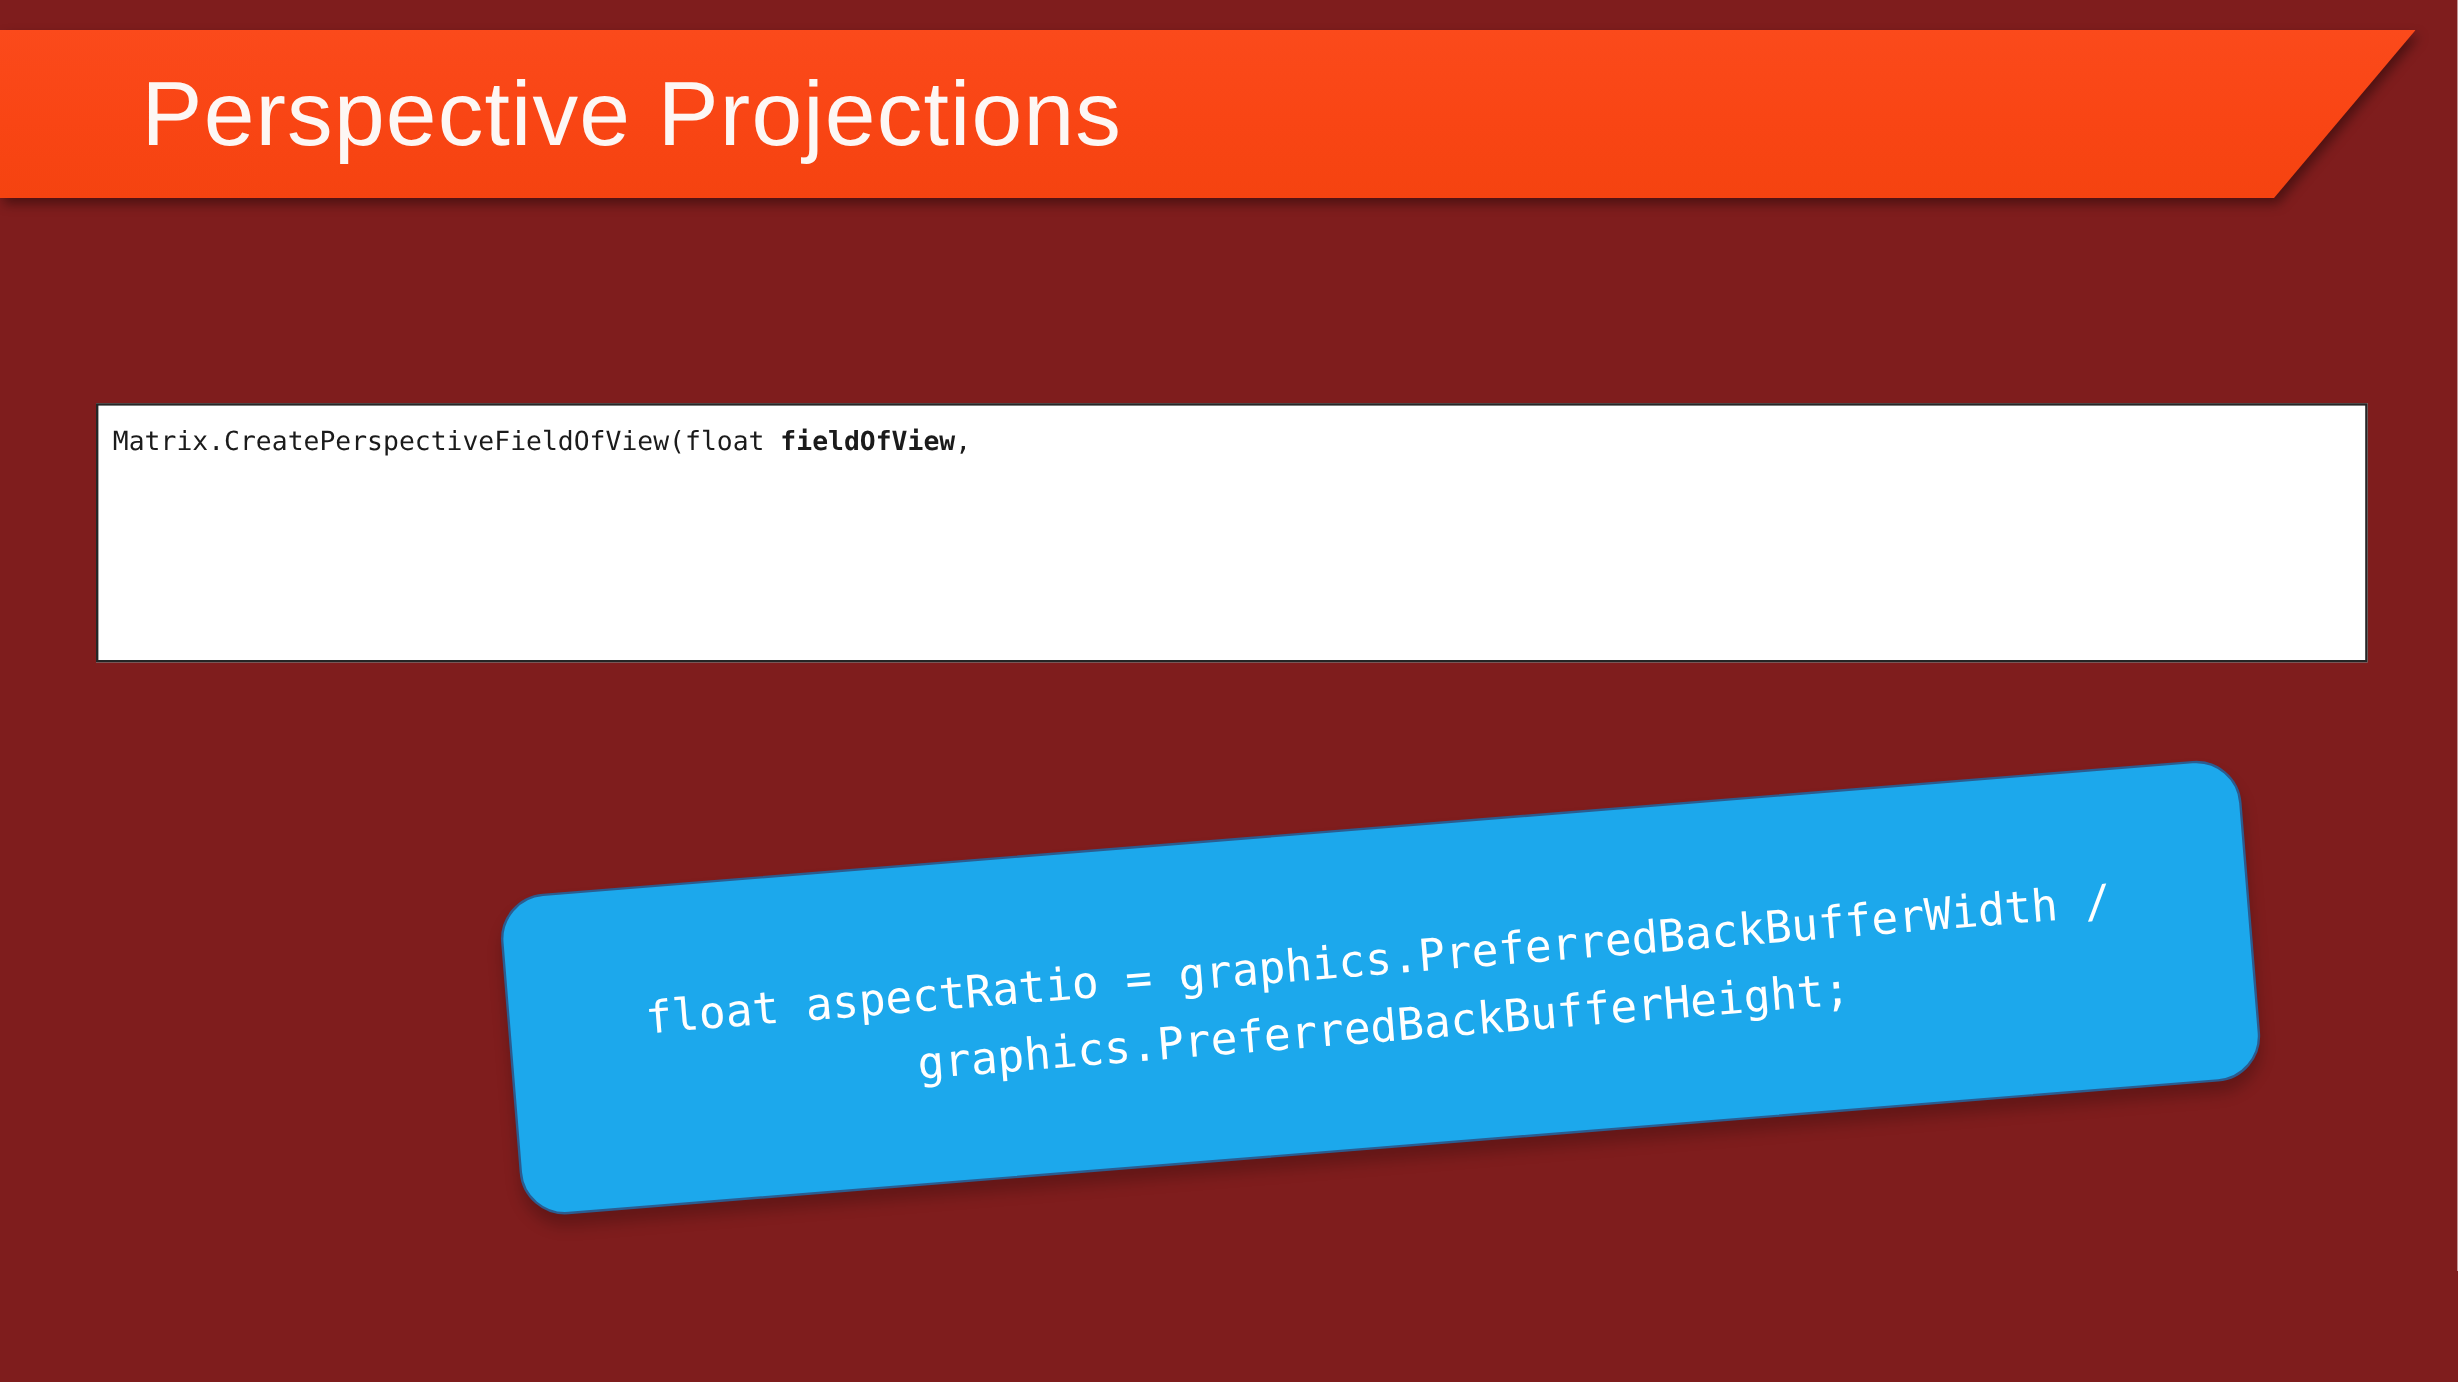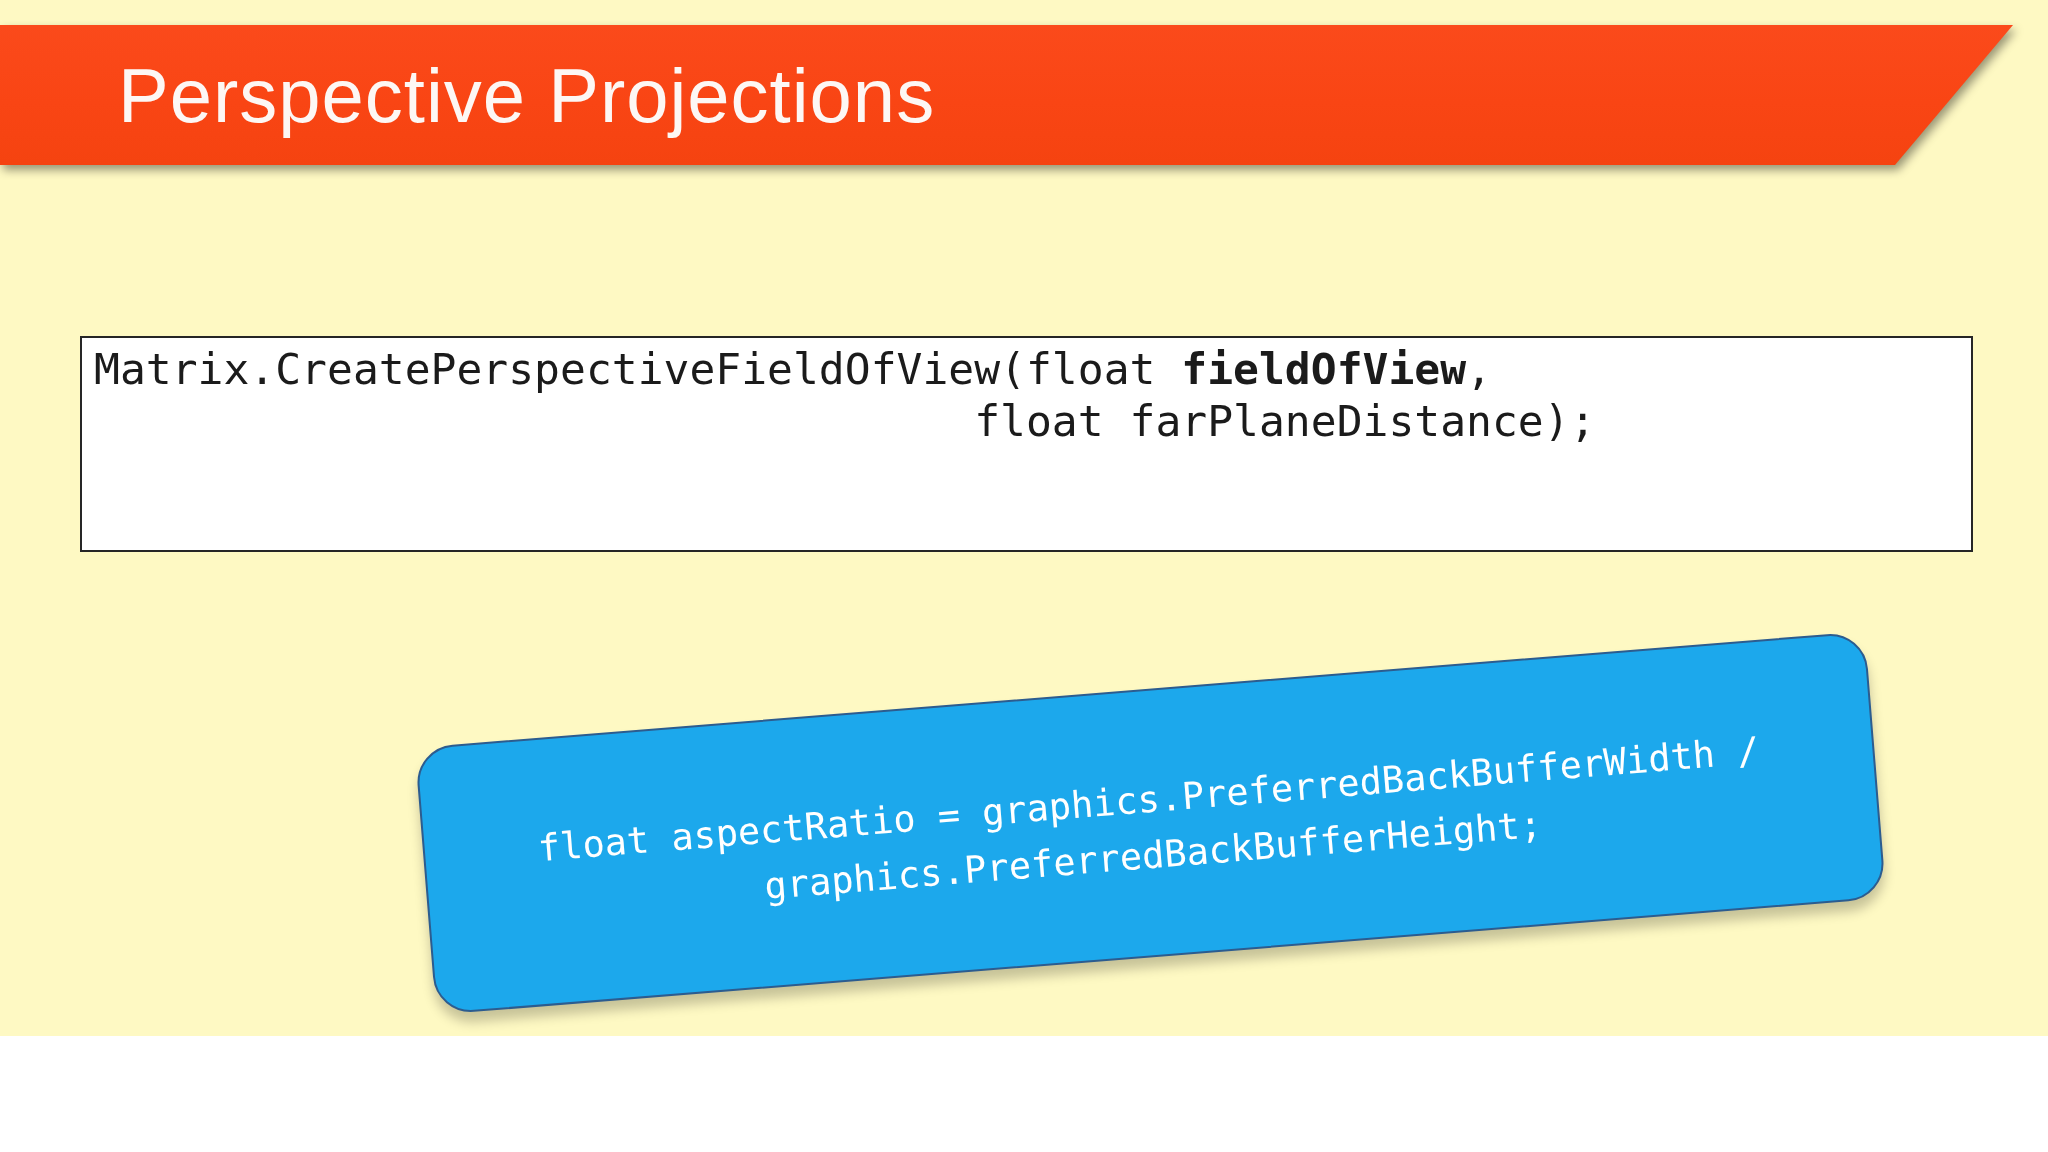--- a/index.html
+++ b/index.html
@@ -7,22 +7,22 @@
     padding: 0;
     width: 2048px;
     height: 1152px;
     background: #ffffff;
     overflow: hidden;
     font-family: "Liberation Sans", sans-serif;
   }
   .slide {
     position: relative;
     width: 2048px;
-    height: 1036px;
-    background: #fef9c3;
+    height: 1152px;
+    background: #7f1d1d;
   }
 
   
   .banner-wrap {
     position: absolute;
     left: 0;
     top: 25px;
     width: 2013px;
     height: 140px;
     filter: drop-shadow(3px 5px 5px rgba(0,0,0,0.40));
@@ -52,21 +52,21 @@
     top: 336px;
     width: 1889px;
     height: 212px;
     border: 2px solid #262626;
     background: #ffffff;
   }
   .code {
     margin: 0;
     padding: 5px 0 0 12px;
     font-family: "DejaVu Sans Mono", "Liberation Mono", monospace;
-    font-size: 43px;
+    font-size: 22px;
     line-height: 52px;
     color: #1b1b1b;
   }
   .code-line { white-space: pre; }
   .code .tok-bold { font-weight: bold; }
   .code .tok-keyword { font-weight: bold; color: #29ABE2; }
 
   
   .callout {
     position: absolute;
@@ -99,21 +99,20 @@
 
   <div class="banner-wrap">
     <div class="banner">
       <h1 class="slide-title">Perspective Projections</h1>
     </div>
   </div>
 
   <div class="code-box">
     <div class="code">
       <div class="code-line"><span>Matrix.CreatePerspectiveFieldOfView(float </span><span class="tok-bold">fieldOfView</span><span>,</span></div>
-      <div class="code-line">                                  float farPlaneDistance);</div>
     </div>
   </div>
 
   <div class="callout">
     <div class="callout-line">float aspectRatio = graphics.PreferredBackBufferWidth /</div>
     <div class="callout-line">graphics.PreferredBackBufferHeight;</div>
   </div>
 
 </div>
 

